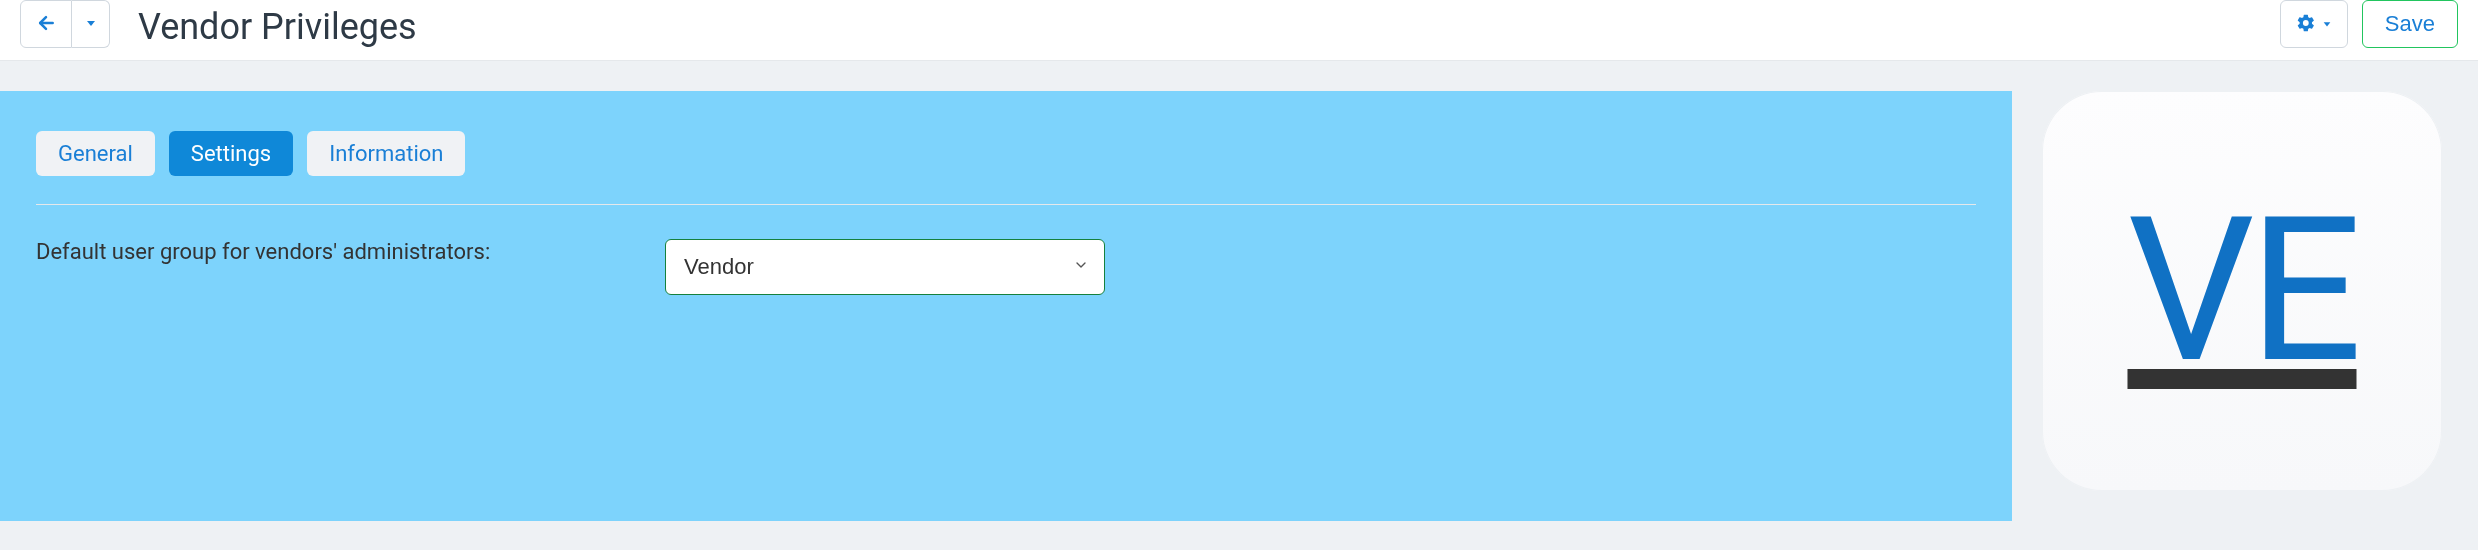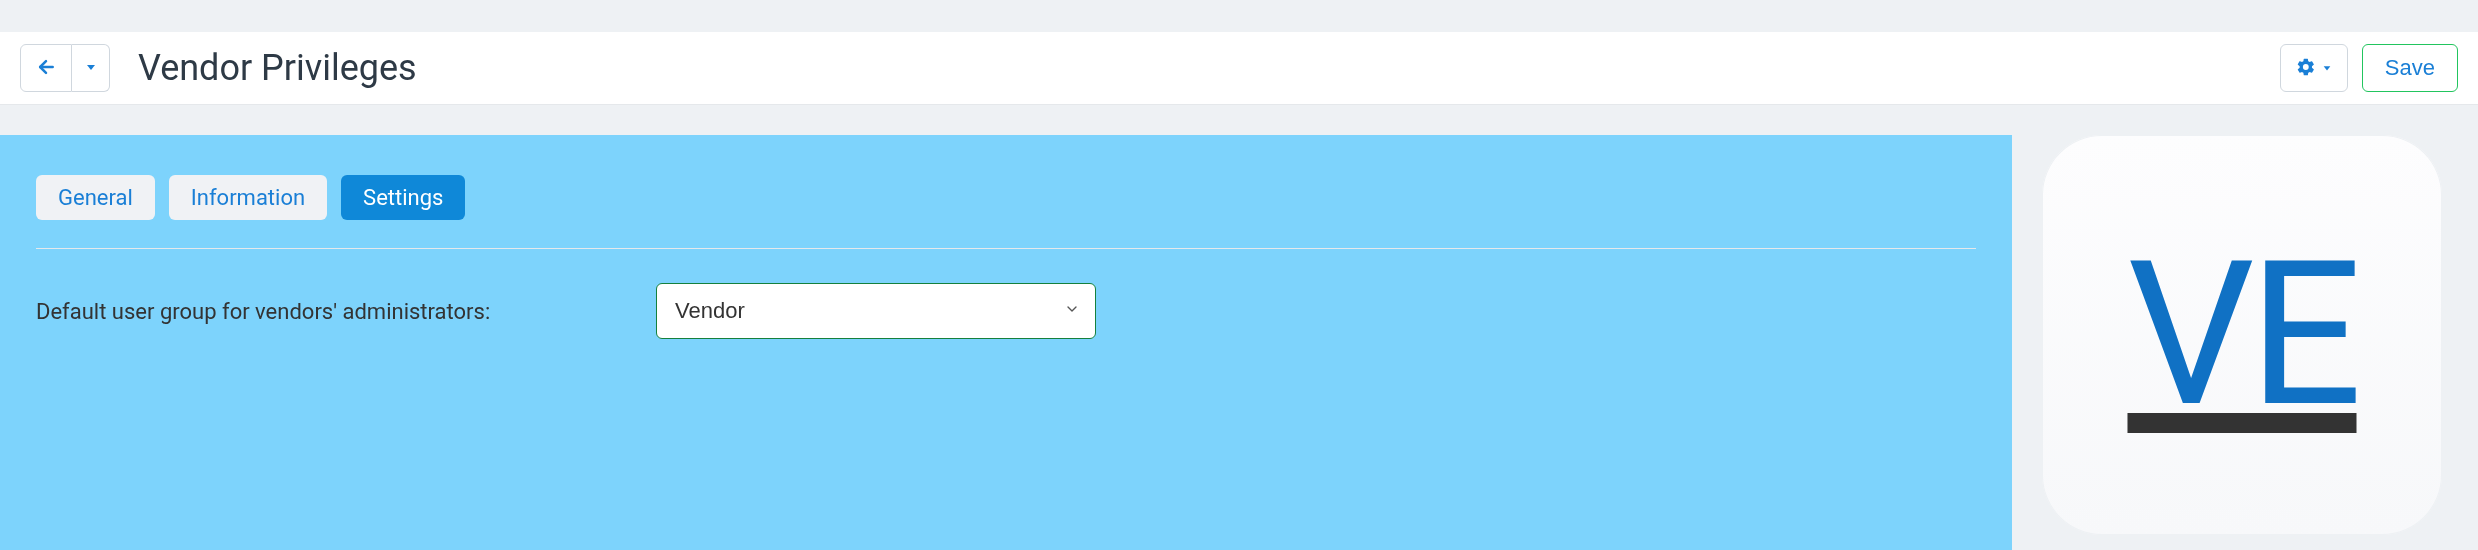--- a/index.html
+++ b/index.html
@@ -2,24 +2,23 @@
 <html><head>
 <meta charset="utf-8">
 <style>
   * { box-sizing: border-box; }
   html,body { margin:0; padding:0; font-family: -apple-system, BlinkMacSystemFont, "Segoe UI", Roboto, "Helvetica Neue", Arial, sans-serif; color:#333; }
   body { background:#eef1f4; width:2478px; height:550px; }
 
   .header {
     background:#fff;
     display:flex;
-    align-items:center;
-    padding:12px 20px 12px 20px;
+    align-items:flex-end;
+    padding:0 20px 12px 20px;
     border-bottom:1px solid #e5e8eb;
-    margin-top:32px;
   }
   .back-group { display:flex; }
   .back-btn {
     width:52px; height:48px;
     border:1px solid #d0d7de;
     background:#fff;
     border-radius:6px 0 0 6px;
     display:flex; align-items:center; justify-content:center;
     cursor:pointer;
   }
@@ -85,22 +84,21 @@
     cursor:pointer;
   }
   .tab.active {
     background:#0f88d8;
     color:#fff;
   }
   .hr { border:none; border-top:1px solid #e5e8eb; margin:28px 0 34px 0; }
 
   .form-row {
     display:flex;
-    align-items:center;
-    gap:30px;
+    gap:39px;
   }
   .form-label { font-size:22px; color:#333; width:590px; }
   .select-wrap { position:relative; width:440px; }
   .select-input {
     width:100%;
     height:56px;
     border:1px solid #15803d;
     border-radius:6px;
     background:#fff;
     font-size:22px;
@@ -173,25 +171,25 @@
     <span>Save</span>
   </button>
 </div>
 
 <div class="body-row">
   <div class="main-panel">
     <div class="tabs">
       <div class="tab">
         <span>General</span>
       </div>
+      <div class="tab active">
+        <span>Settings</span>
+      </div>
       <div class="tab">
         <span>Information</span>
-      </div>
-      <div class="tab active">
-        <span>Settings</span>
       </div>
     </div>
 
     <hr class="hr">
 
     <div class="form-row">
       <div class="form-label">Default user group for vendors' administrators:</div>
       <div class="select-wrap">
         <input class="select-input" readonly="" value="Vendor" style="">
         <span class="select-chevron">

